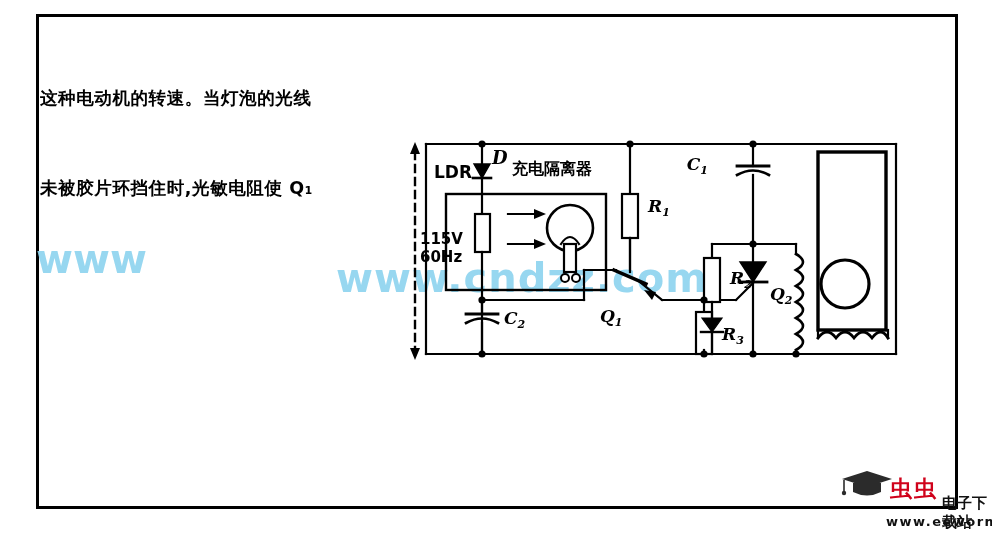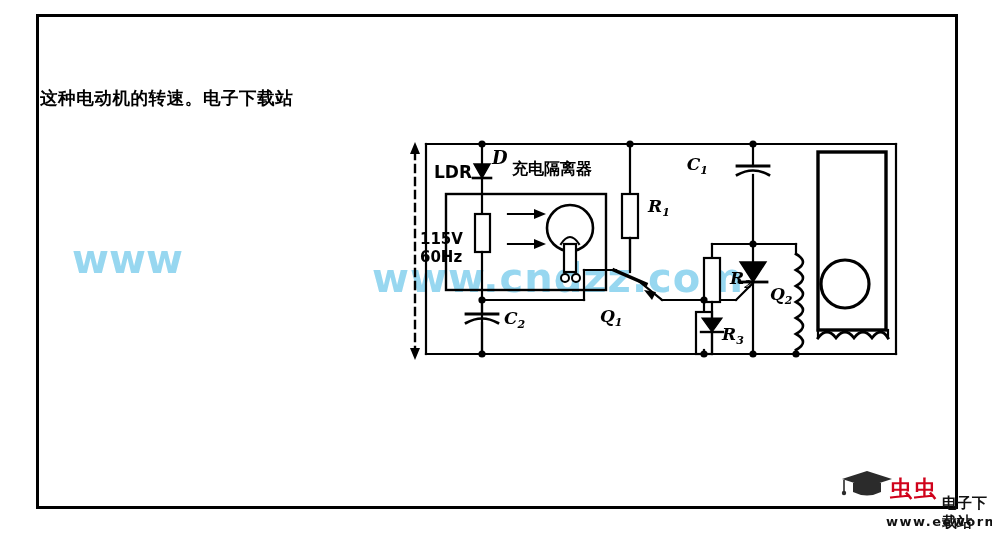--- a/index.html
+++ b/index.html
@@ -17,21 +17,21 @@
                 font-family:"DejaVu Sans",sans-serif;}
   #article-text .ln{display:block;height:30.3px;}
   .ind{display:inline-block;width:36px;}
 
   
   #schematic{position:absolute;left:404px;top:132px;width:516px;height:250px;}
   #schematic svg{display:block;}
 
   
   .wm{position:absolute;pointer-events:none;user-select:none;
-      font-family:"DejaVu Sans",sans-serif;font-weight:bold;padding-left:36px;}
+      font-family:"DejaVu Sans",sans-serif;font-weight:bold;}
   #wm-cndzz{left:336px;top:255px;font-size:40px;color:#8fd4ef;
             letter-spacing:1px;opacity:.92;}
   #wm-www-left{left:36px;top:236px;font-size:40px;color:#8fd4ef;opacity:.92;}
 
   
   #logo-block{position:absolute;left:838px;top:470px;width:152px;height:62px;}
   #logo-cap{position:absolute;left:2px;top:0px;width:54px;height:28px;}
   #logo-bugs{position:absolute;left:52px;top:4px;font-size:22px;color:#d0021b;
              font-weight:bold;letter-spacing:2px;
              font-family:"DejaVu Sans",sans-serif;}
@@ -39,21 +39,22 @@
            font-weight:bold;letter-spacing:0px;}
   #logo-url{position:absolute;left:48px;top:44px;font-size:13px;color:#111;
             font-weight:bold;letter-spacing:1.5px;}
 </style>
 </head>
 <body>
 
 <div id="page-frame"></div>
 
 <div id="article-text">
-  <span class="ln"><span>这种电动机的转速。电子下载站</span></span>
+  <span class="ln"><span>这种电动机的转速。当灯泡的光线</span></span>
+  <span class="ln"><span>未被胶片环挡住时,光敏电阻使 Q₁</span></span>
   
   
   
   
   
 </div>
 
 <div class="wm" id="wm-www-left">www</div>
 <div class="wm" id="wm-cndzz">www.cndzz.com</div>
 

